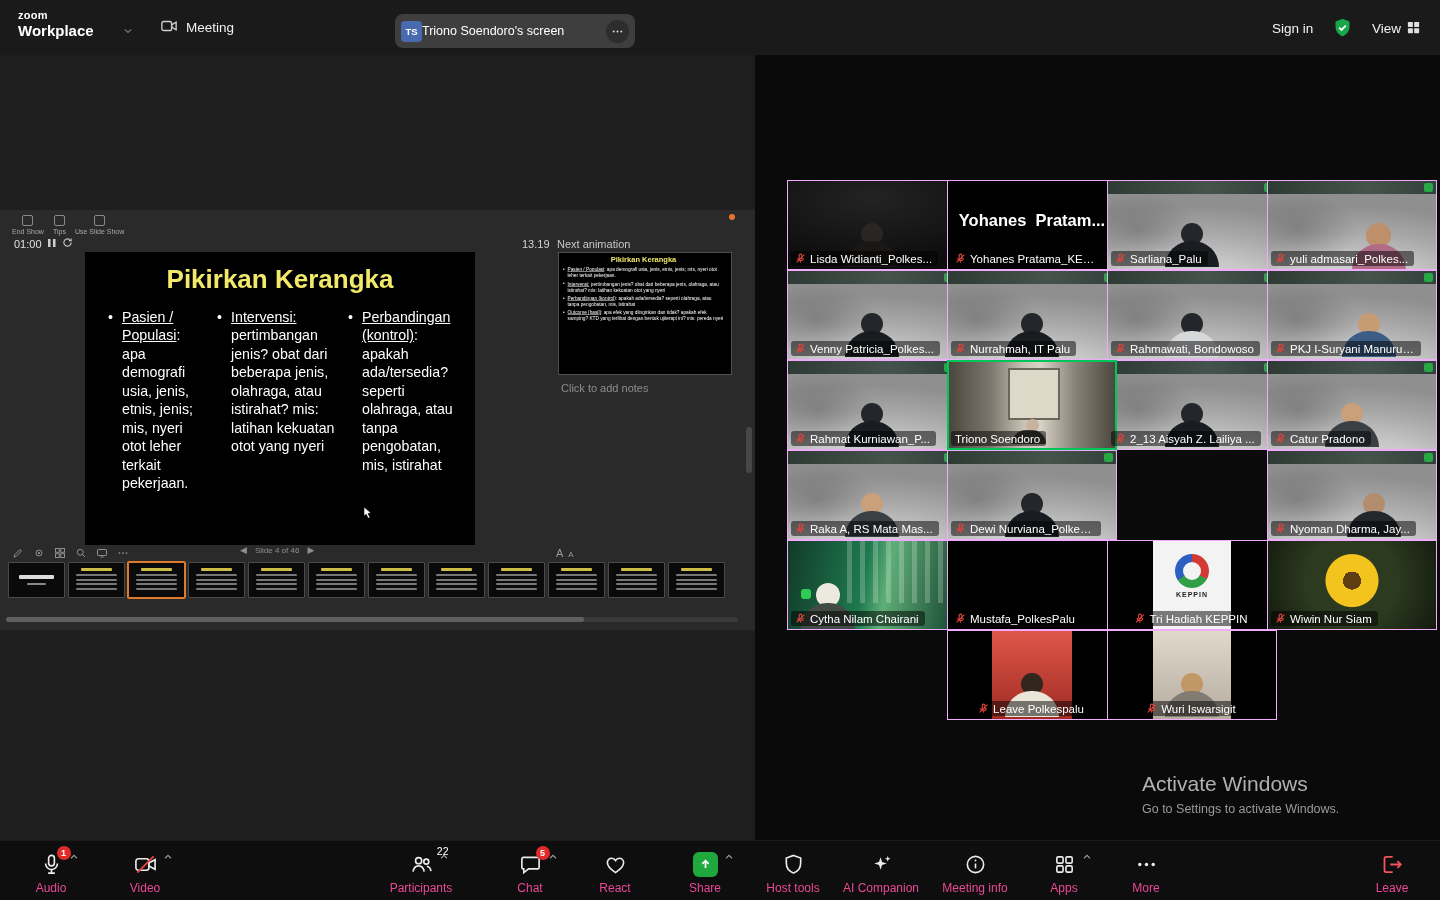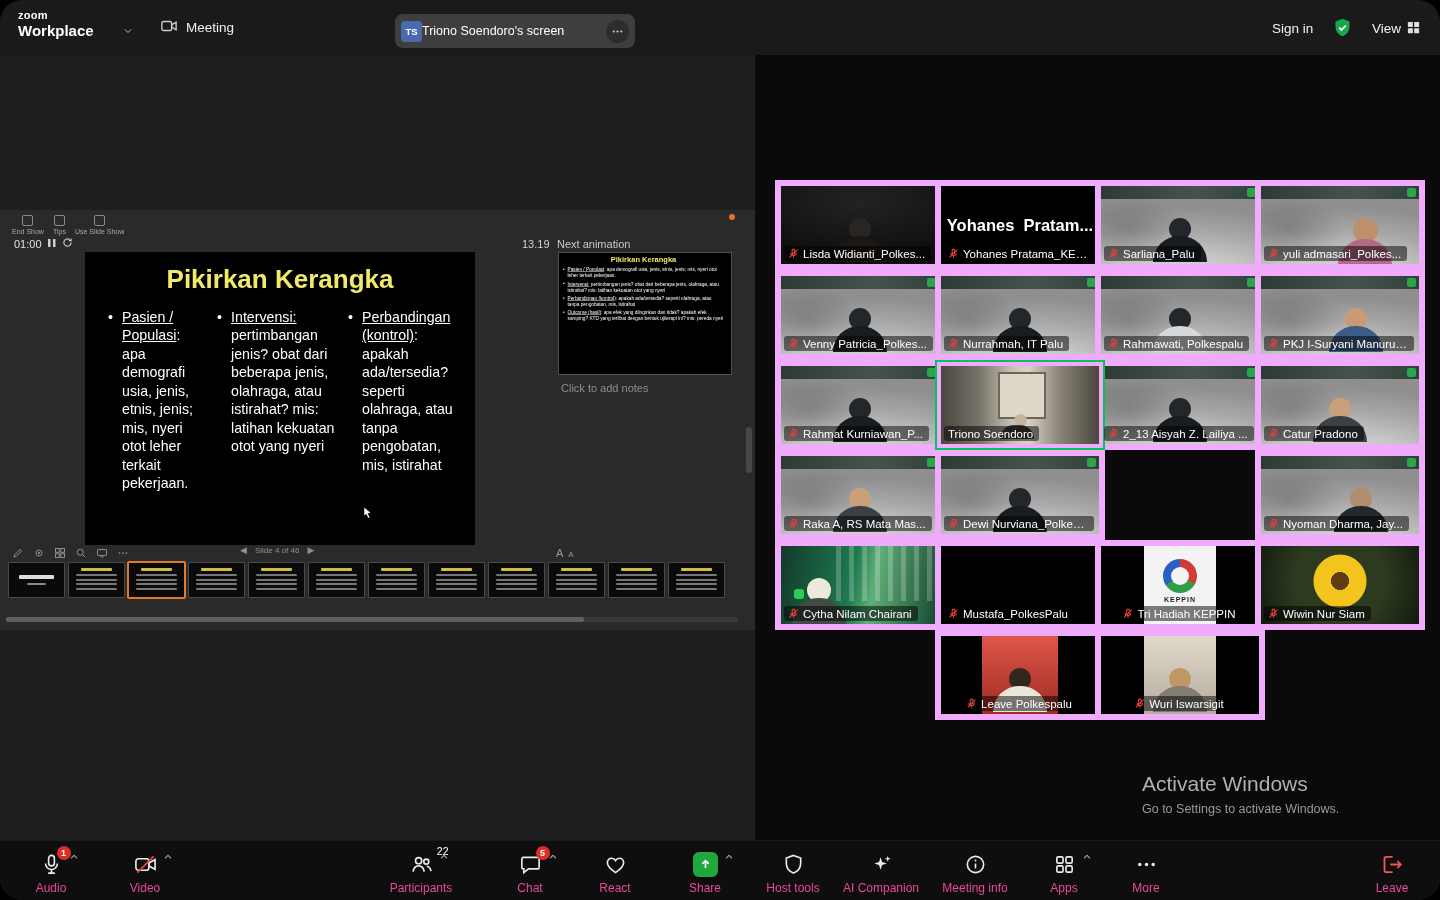--- a/index.html
+++ b/index.html
@@ -1,17 +1,17 @@
 <!DOCTYPE html>
 <html style="--share-green: #1fa83d; --muted-red: #e0443a; --active-speaker: #00c558; --slide-yellow: #f2e96a; --leave-red: #f2545b; --shield-green: #17a64a; --badge-red: #e02b2b; --avatar-blue: #4a6ab0;"><head>
 <meta charset="utf-8">
 <style>
   html,body{margin:0;padding:0;background:#000;}
   #app{position:relative;width:1440px;height:900px;background:#0b0b0b;overflow:hidden;
-       font-family:"Liberation Sans",sans-serif;-webkit-font-smoothing:antialiased;color:#fff;border-radius:22px;}
+       font-family:"Liberation Sans",sans-serif;-webkit-font-smoothing:antialiased;color:#fff;}
   :root{
     --share-green:#1fa83d; --muted-red:#e0443a; --active-speaker:#00c558;
     --slide-yellow:#f2e96a; --leave-red:#f2545b; --shield-green:#17a64a;
     --badge-red:#e02b2b; --avatar-blue:#4a6ab0;
   }
   
   .topbar{position:absolute;left:0;top:0;width:1440px;height:55px;background:#1a1a1a;}
   .logo{position:absolute;left:18px;top:9px;line-height:1.15;}
   .logo-zoom{font-size:11px;font-weight:700;letter-spacing:.3px;}
   .logo-wp{font-size:15px;font-weight:700;}
@@ -65,21 +65,21 @@
   .thumb .tt{height:3px;width:58%;margin:5px auto 3px;background:#cdbc45;border-radius:1px;}
   .thumb .tl{height:2px;margin:2.5px 7px;background:#777;border-radius:1px;}
   .thumb .bigline{height:4px;margin:12px 10px 4px;background:#ddd;border-radius:1px;}
   .thumb .smline{height:2px;margin:0 18px;background:#888;border-radius:1px;}
   .hscroll{position:absolute;left:6px;top:407px;width:732px;height:5px;background:#3a3a3a;border-radius:3px;}
   .hthumb{width:578px;height:5px;background:#606060;border-radius:3px;}
   .divider-handle{position:absolute;left:746px;top:372px;width:6px;height:46px;background:#474747;border-radius:3px;}
   
   .right-pane{position:absolute;left:755px;top:55px;width:685px;height:785px;background:#0a0a0a;}
   .gallery{position:absolute;left:775px;top:180px;width:640px;height:540px;}
-  .tile{position:absolute;width:170px;height:90px;background:#000;overflow:hidden;border:6px solid #f0abfc;box-sizing:border-box;cursor:pointer;}
+  .tile{position:absolute;width:170px;height:90px;background:#000;overflow:hidden;border:1px solid #f0abfc;box-sizing:border-box;cursor:pointer;margin-left:12px;}
   .tile.active{outline:2px solid var(--active-speaker);outline-offset:-2px;z-index:2;}
   .kp-band{position:absolute;top:0;left:0;right:0;height:13px;background:linear-gradient(90deg,#2e3b35,#44534b 60%,#31403a);}
   .kp-logo{position:absolute;top:2px;right:3px;width:9px;height:9px;background:#27a746;border-radius:2px;}
   [data-variant^="keppin"]{background:
       radial-gradient(50% 60% at 18% 55%, rgba(70,70,70,.35), rgba(0,0,0,0) 70%),
       radial-gradient(140% 120% at 50% 130%, #e0e0e0 0%, #c7c7c7 35%, #a8a8a8 60%, #8f8f8f 85%);}
   .person{position:absolute;left:50%;bottom:0;transform:translateX(-50%);width:54px;height:46px;}
   .person .head{width:22px;height:22px;border-radius:50%;margin:0 auto;background:#23272b;}
   .person .torso{width:54px;height:26px;border-radius:26px 26px 0 0;background:#191d21;margin-top:-4px;}
   [data-variant="dim-person"]{background:radial-gradient(120% 100% at 50% 20%, #232323, #0d0d0d 75%);}
@@ -512,21 +512,21 @@
         </div>
         <div class="label">
           <svg class="miniic" viewBox="0 0 24 24" width="11" height="11">
             <g fill="none" stroke="var(--muted-red)" stroke-width="2.4">
               <rect x="9" y="2.5" width="6" height="10.5" rx="3"></rect>
               <path d="M6 11a6 6 0 0 0 12 0"></path>
               <path d="M12 17v4"></path>
             </g>
             <line x1="3.5" y1="20.5" x2="20.5" y2="3.5" stroke="var(--muted-red)" stroke-width="2.4"></line>
           </svg>
-          <span class="nm">Rahmawati, Polkespalu</span>
+          <span class="nm">Rahmawati, Bondowoso</span>
         </div>
       </div>
       <div class="tile" data-variant="keppin-wave" style="left: 480px; top: 90px;">
         <div class="kp-band"></div>
         <div class="kp-logo"></div>
         <div class="person">
           <div class="head"></div>
           <div class="torso"></div>
         </div>
         <div class="label">

